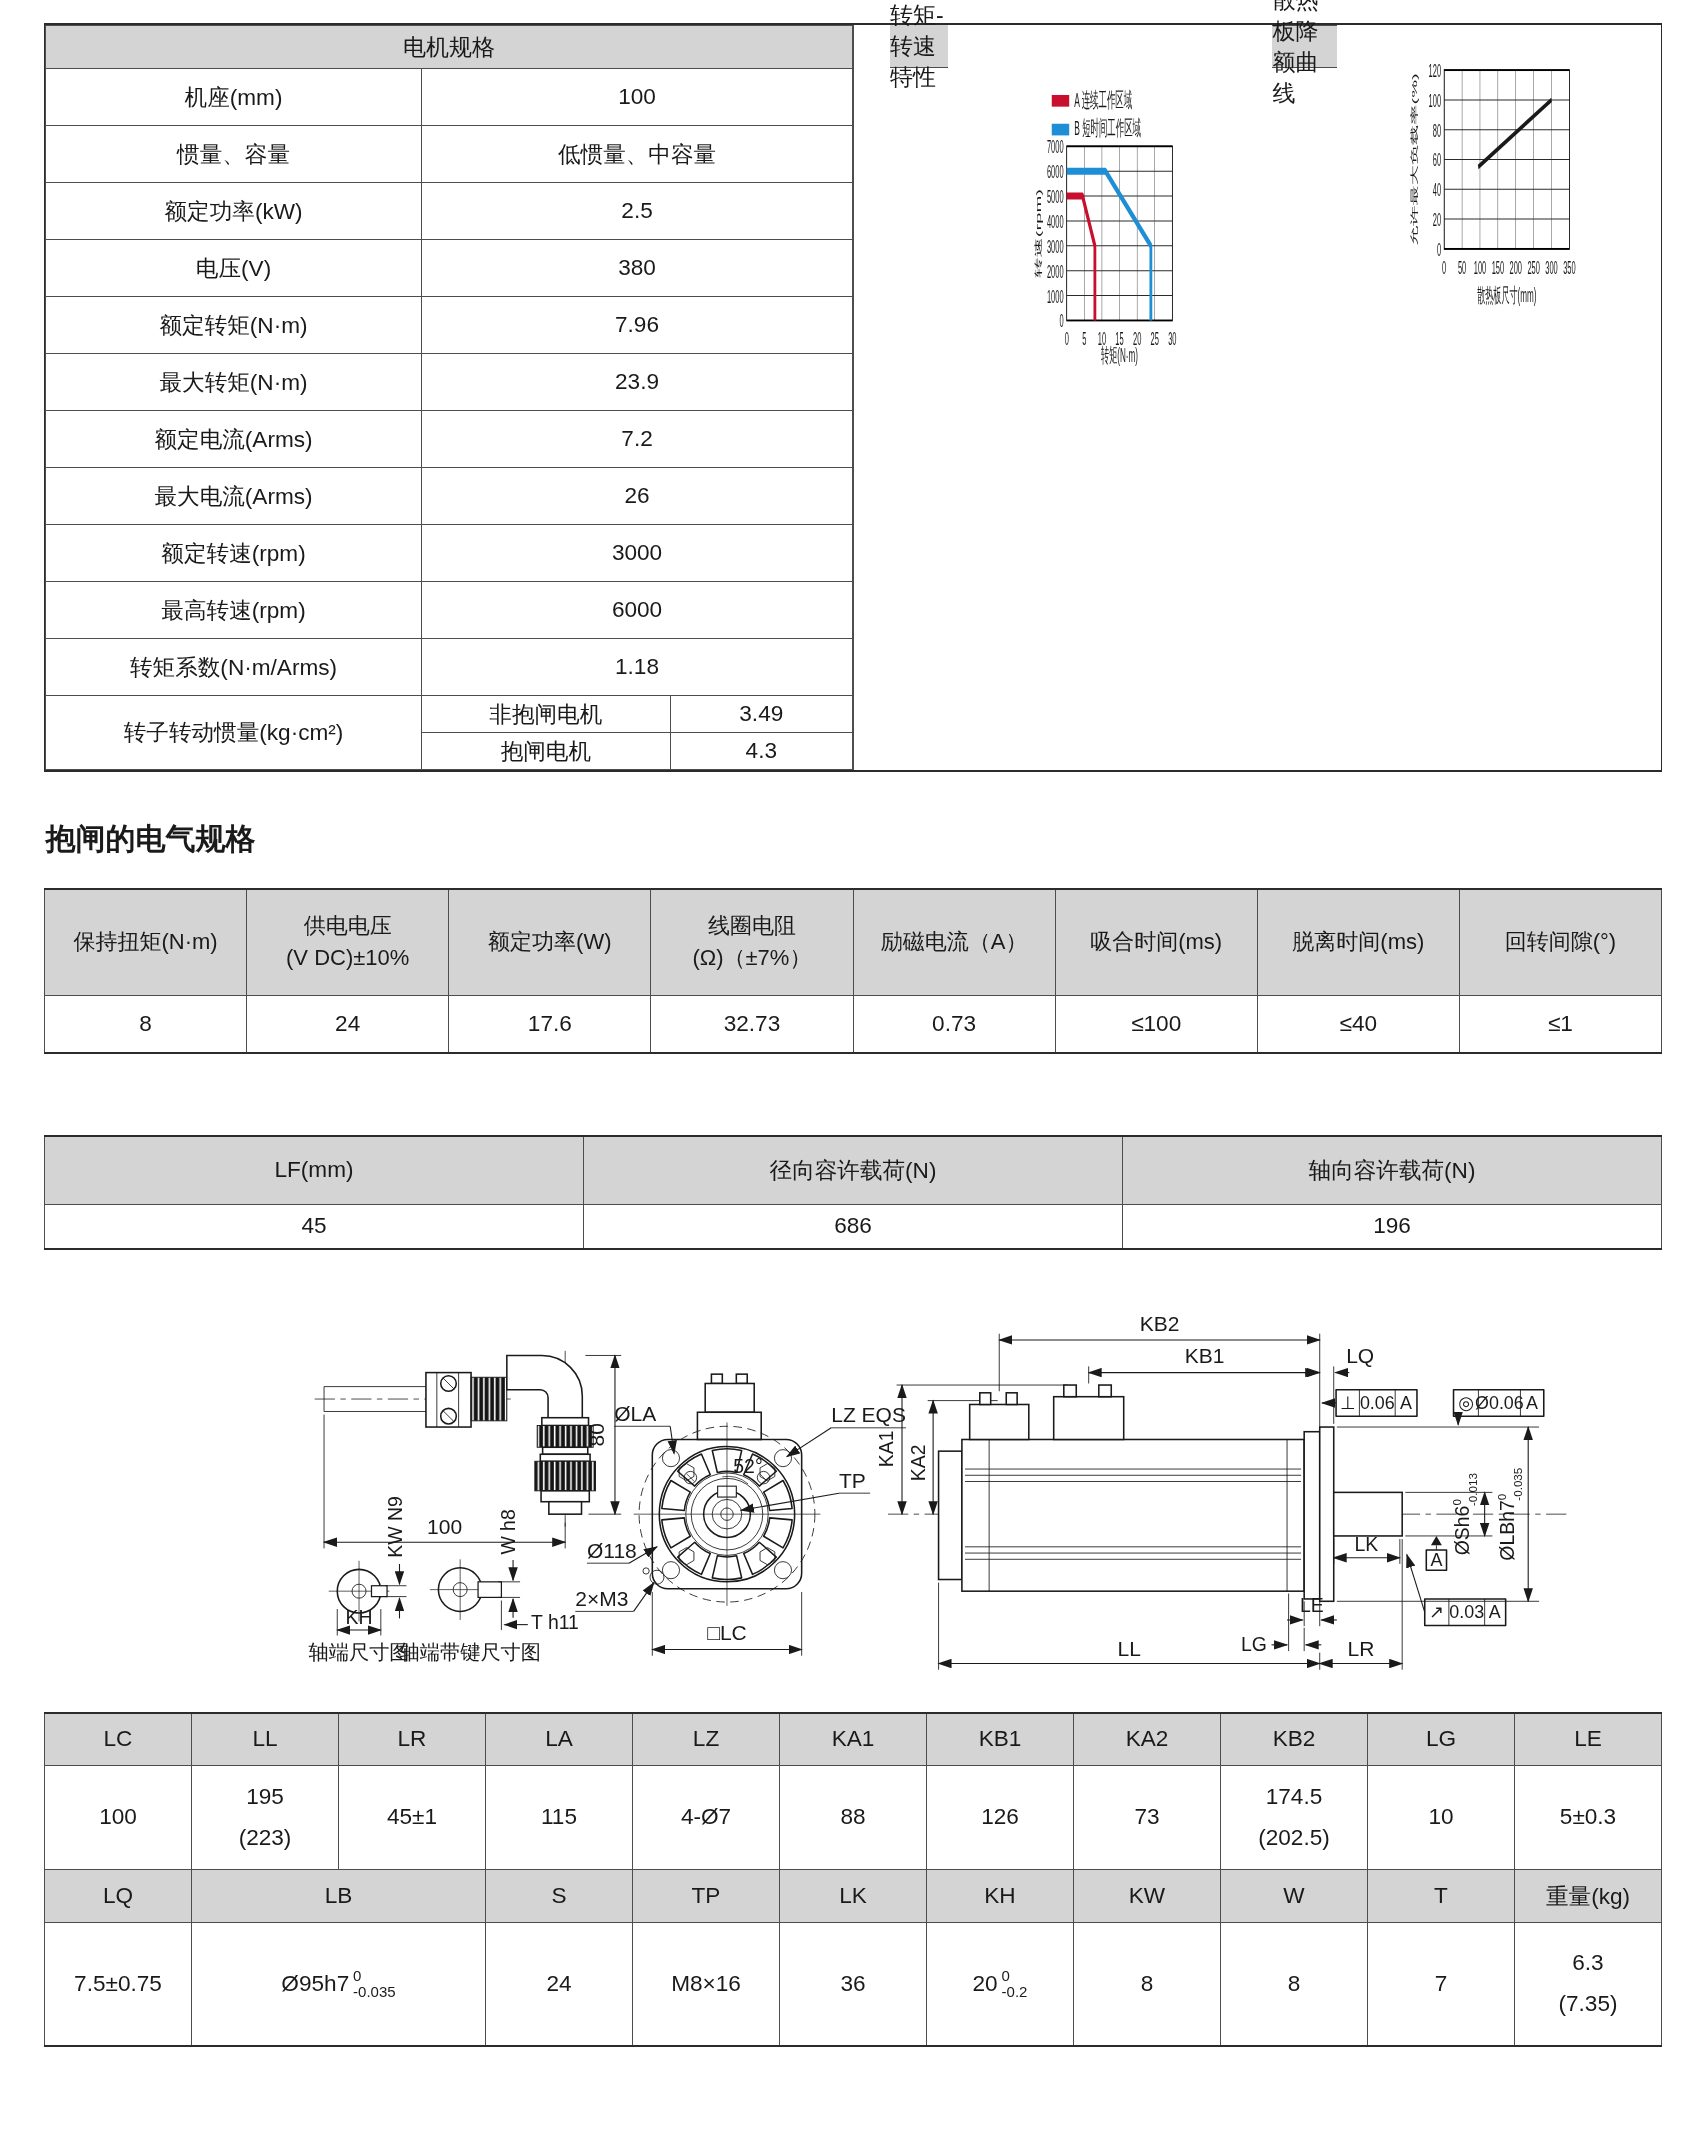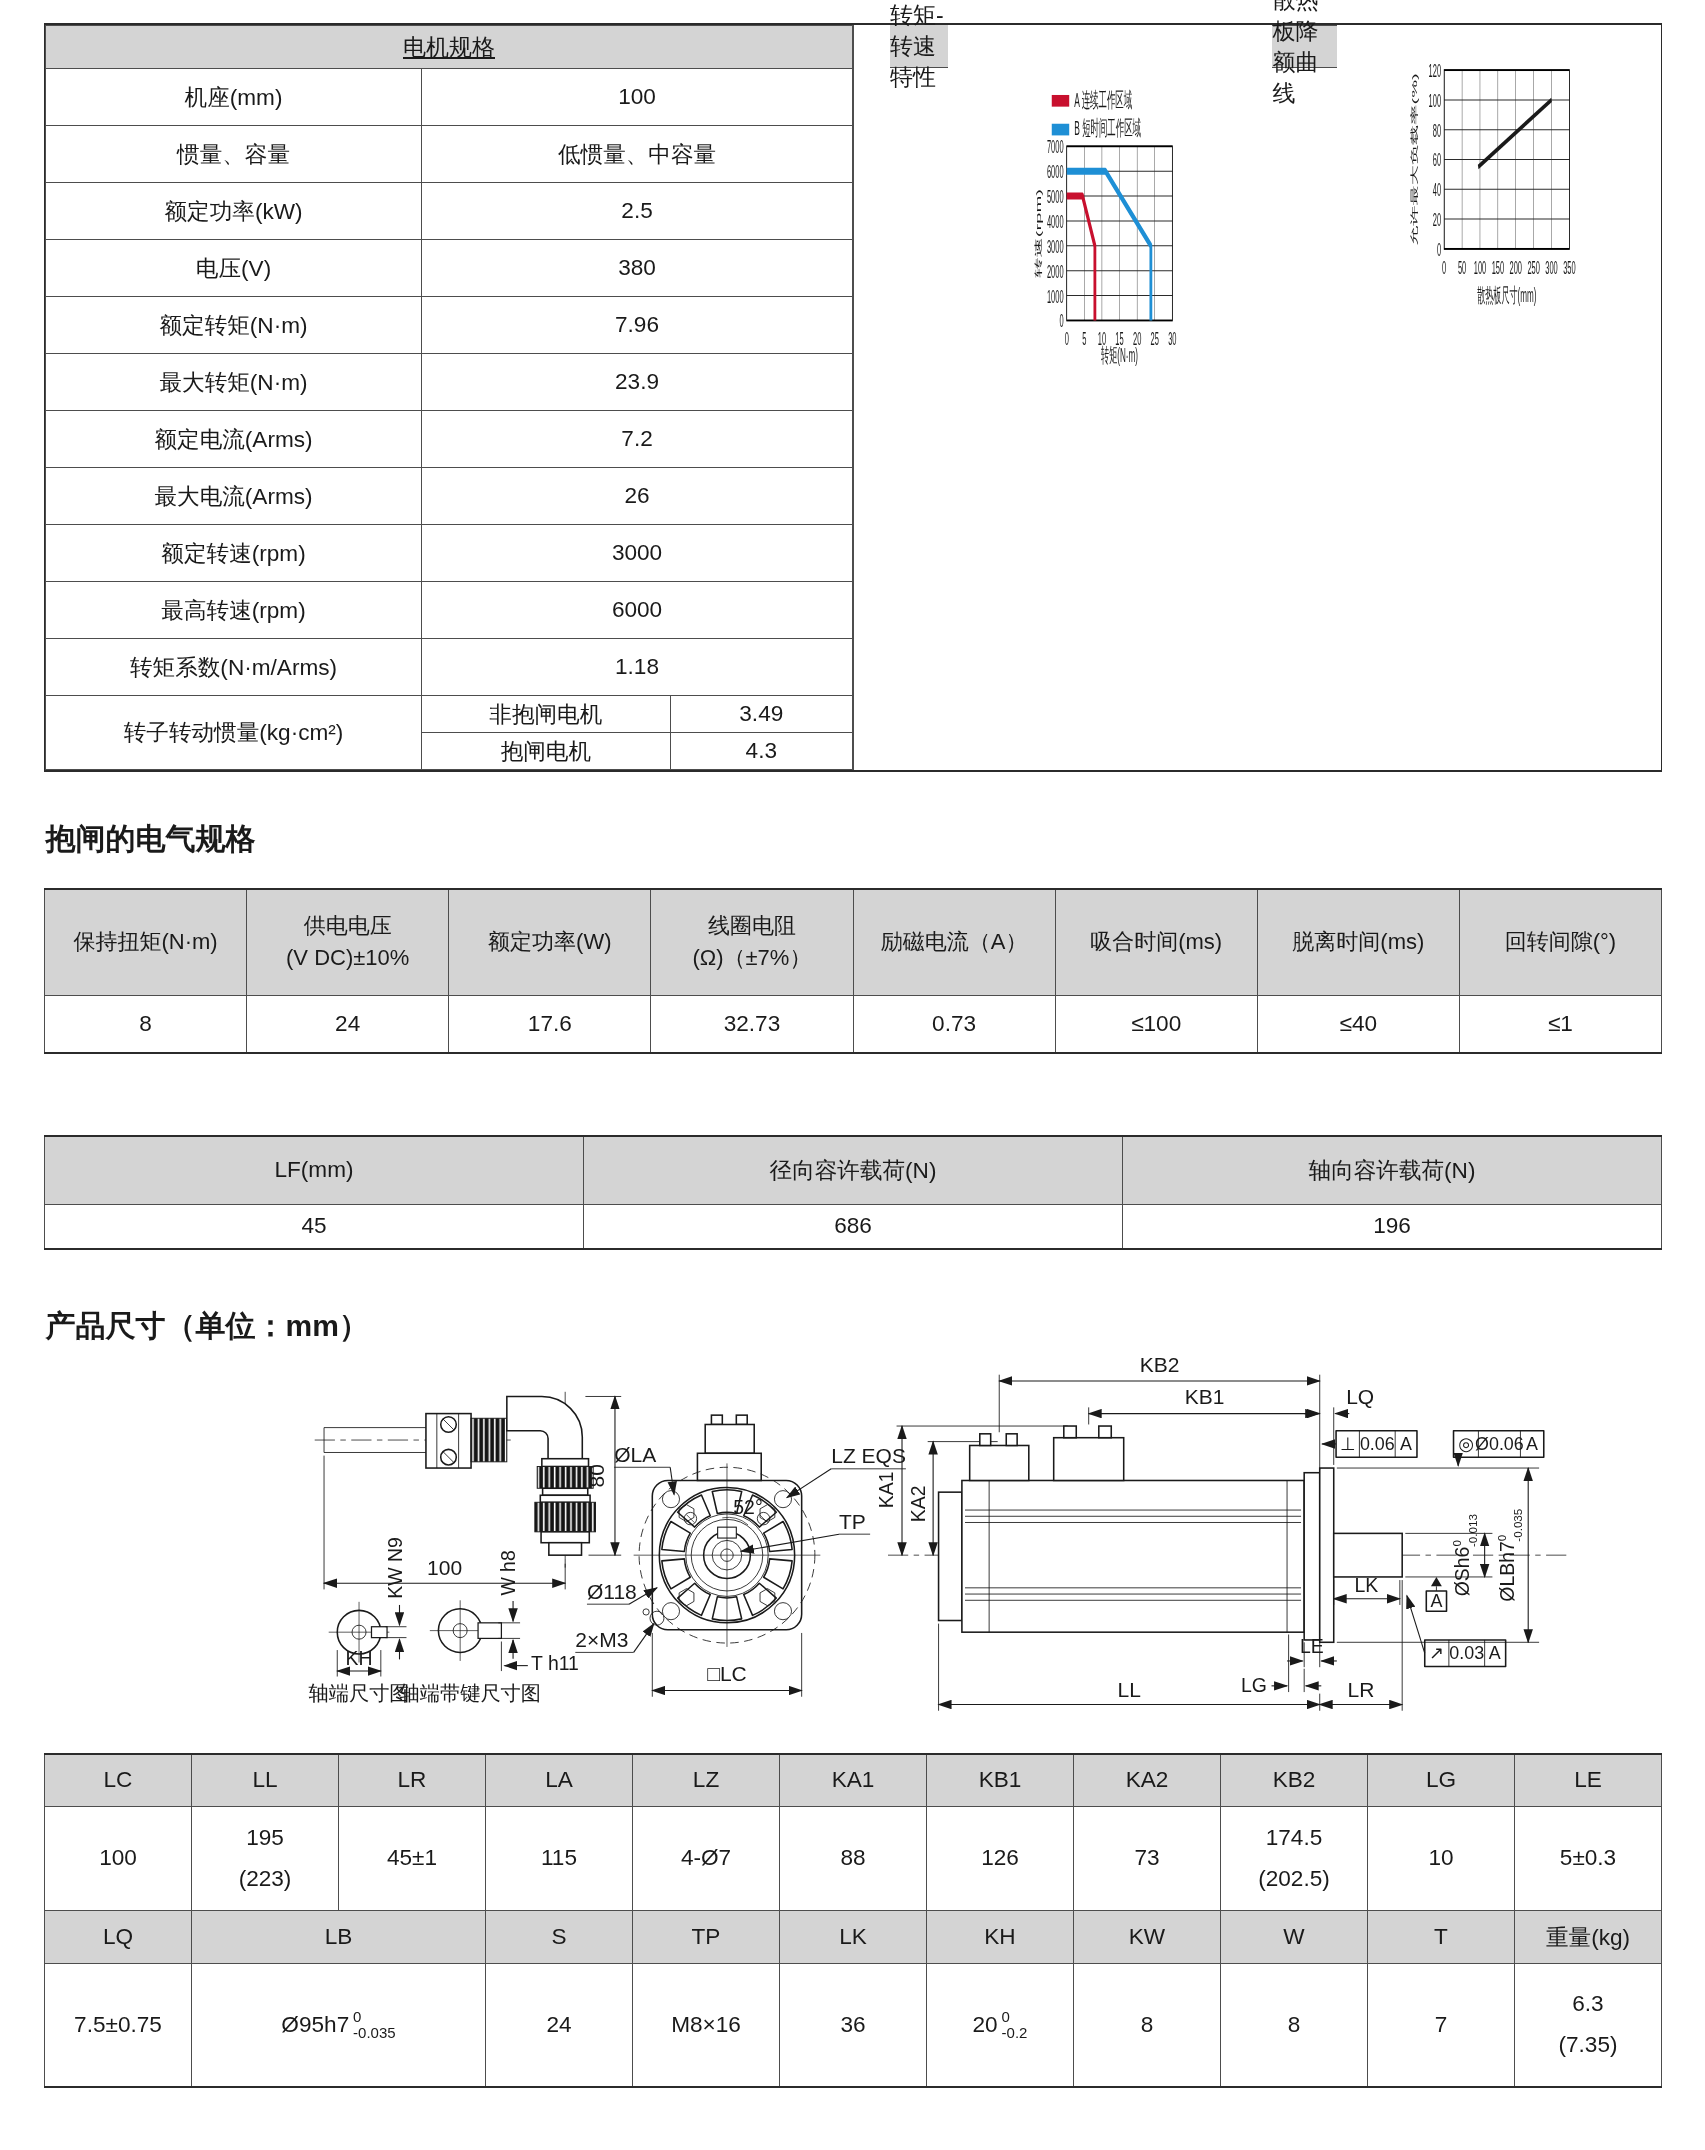--- a/index.html
+++ b/index.html
@@ -16,21 +16,21 @@
   
   table { border-collapse: collapse; table-layout: fixed; width: 100%; }
   th, td { border: 0.8px solid #4d4d4d; text-align: center; vertical-align: middle;
            font-weight: normal; font-size: 22.6px; padding: 0 4.7px; }
   th { background: #d4d4d4; }
 
   
   .spec { display: flex; border: 2.3px solid #2b2b2b; border-left-width:1.6px; border-right-width:1.6px; margin-top: 3.1px; }
   .spec-left { width: 50%; }
   .spec-left table { height: 100%; }
-  .spec-left th { height: 43px; font-size: 23px; text-decoration: underline; }
+  .spec-left th { height: 43px; font-size: 23px; }
   .spec-left td { height: 57px; }
   .spec-left tr.sub td { height: 37px; }
   .rpanel { width: 50%; border-left: 0.8px solid #4d4d4d; display:flex; flex-direction:row;padding-left:36px; }
   .phead { height:43px; background:#d4d4d4; border-bottom:0.8px solid #4d4d4d;
            display:flex; align-items:center; justify-content:center; font-size:23px; }
   .phead.second { border-top:0.8px solid #4d4d4d; }
   .chartbox { position:relative; }
   .chartbox svg { display:block; }
 
   
@@ -305,21 +305,20 @@
     </tr>
     <tr>
       <td>45</td>
       <td>686</td>
       <td>196</td>
     </tr>
   </tbody>
     </table>
 
   <div class="spacer-dims"></div>
-  <h2 class="sec">产品尺寸（单位：mm）</h2>
 
   <div class="drawings">
   <svg width="1618" height="389" viewBox="0 100 2080 500">
     <defs>
       <marker id="arr" viewBox="0 0 12 8" refX="11" refY="4" markerWidth="13" markerHeight="9" orient="auto-start-reverse">
         <path d="M0,0 L12,4 L0,8 Z" fill="#1a1a1a"></path>
       </marker>
       <pattern id="knurl" width="7" height="10" patternUnits="userSpaceOnUse">
         <rect width="7" height="10" fill="#151515"></rect>
             <rect x="4.5" width="2" height="10" fill="#fff"></rect>

